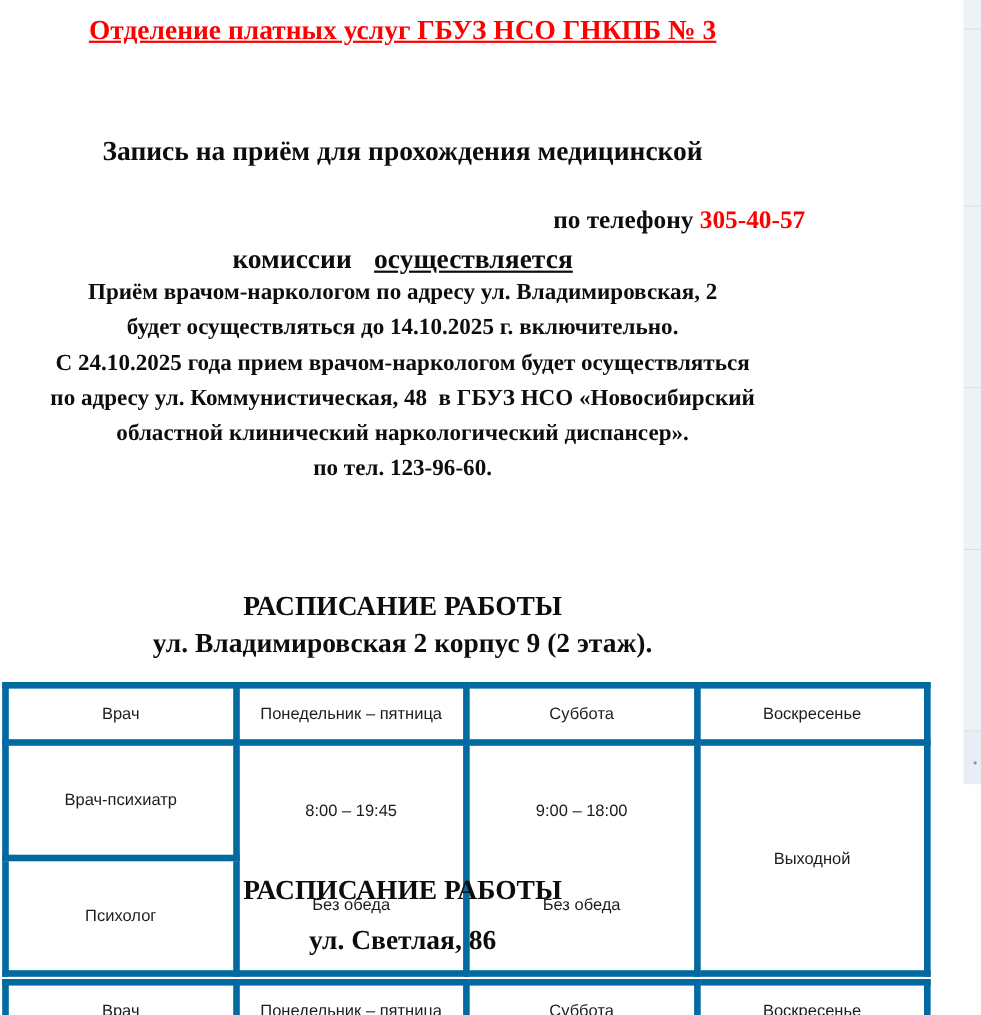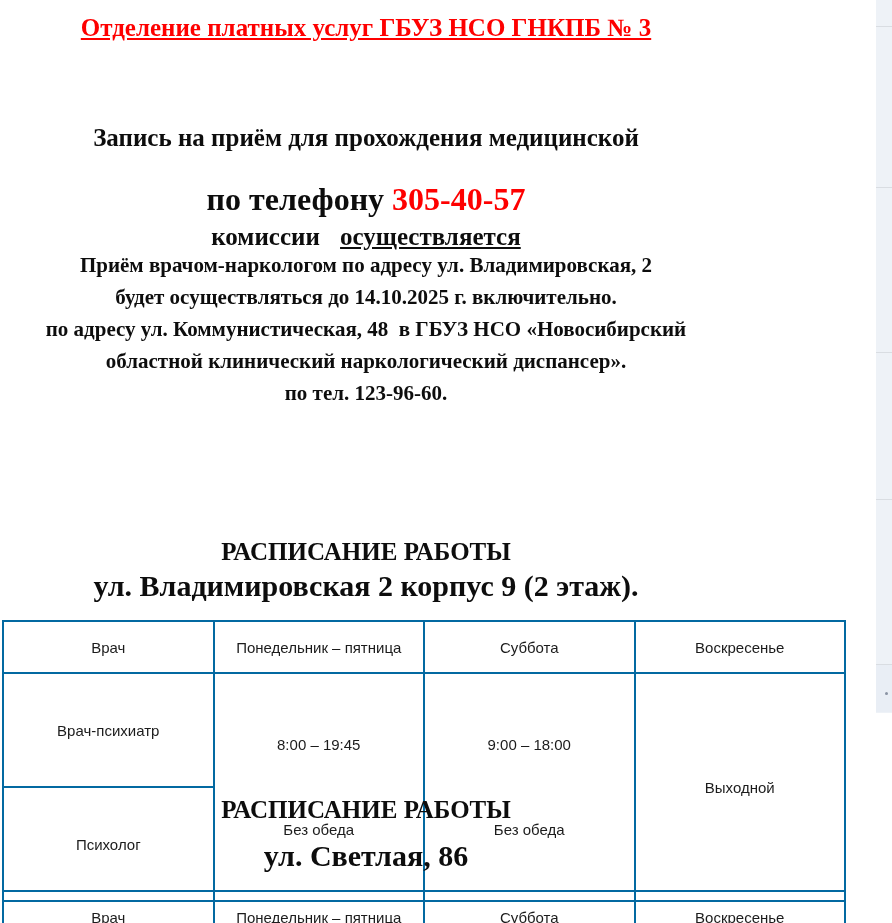--- a/index.html
+++ b/index.html
@@ -26,48 +26,48 @@
     font-size: 25px;
     line-height: 31px;
     color: #fe0000;
     text-decoration: underline;
     white-space: pre;
   }
   .intro { top: 55px; font-size: 25px; line-height: 33px; white-space: pre; }
   .u { text-decoration: underline; margin-left: 14px; }
   .red { color: #fe0000; }
   .hours { top: 134px; font-size: 25px; line-height: 31px; white-space: pre; }
-  .phoneline { top: 184px; font-size: 32px; line-height: 31px; white-space: pre; }
+  .phoneline { top: 184px; font-size: 23px; line-height: 31px; white-space: pre; text-align: right; }
   .notice { top: 249px; font-size: 21px; line-height: 32px; }
   .notice div { white-space: pre; }
   .sched-heading { font-size: 25px; line-height: 31px; white-space: pre; }
-  .sched-address { font-size: 30px; line-height: 31px; white-space: pre; }
+  .sched-address { font-size: 25px; line-height: 31px; white-space: pre; }
   .h1pos { top: 536px; }
   .a1pos { top: 570px; }
   .h2pos { top: 794px; }
   .a2pos { top: 840px; }
   table.sched {
     position: absolute;
     left: 2px;
     width: 844px;
     border-collapse: collapse;
     table-layout: fixed;
     font-family: "Liberation Sans", sans-serif;
     font-weight: normal;
     font-size: 15px;
     color: #1c1c1c;
   }
   .t1 { top: 620px; }
   .t2 { top: 890px; }
   table.sched th, table.sched td {
-    border: 2px solid #0369a1;
+    border: 6px solid #0369a1;
     text-align: center;
     vertical-align: middle;
     font-weight: normal;
-    padding: 11px;
+    padding: 0;
     white-space: pre;
   }
   .hrow { height: 52px; }
   .brow { height: 50px; }
   .cell-line { height: 51px; line-height: 51px; }
   .side-strip {
     position: absolute;
     left: 876px; top: 0;
     width: 16px; height: 713px;
     background: #eef2f7;
@@ -99,20 +99,21 @@
       <div>Запись на приём для прохождения медицинской</div>
       <div><span>комиссии </span><span class="u">осуществляется</span></div>
     </div>
 
 
     <div class="abs phoneline"><span>по телефону </span><span class="red">305-40-57</span></div>
 
     <div class="abs notice">
       <div>Приём врачом-наркологом по адресу ул. Владимировская, 2</div>
       <div>будет осуществляться до 14.10.2025 г. включительно.</div>
+      <div>С 24.10.2025 года прием врачом-наркологом будет осуществляться</div>
       <div>по адресу ул. Коммунистическая, 48  в ГБУЗ НСО «Новосибирский</div>
       <div>областной клинический наркологический диспансер».</div>
       <div>по тел. 123-96-60.</div>
     </div>
 
     <div class="abs sched-heading h1pos">РАСПИСАНИЕ РАБОТЫ</div>
     <div class="abs sched-address a1pos">ул. Владимировская 2 корпус 9 (2 этаж).</div>
 
     <table class="sched t1">
       <tbody>

